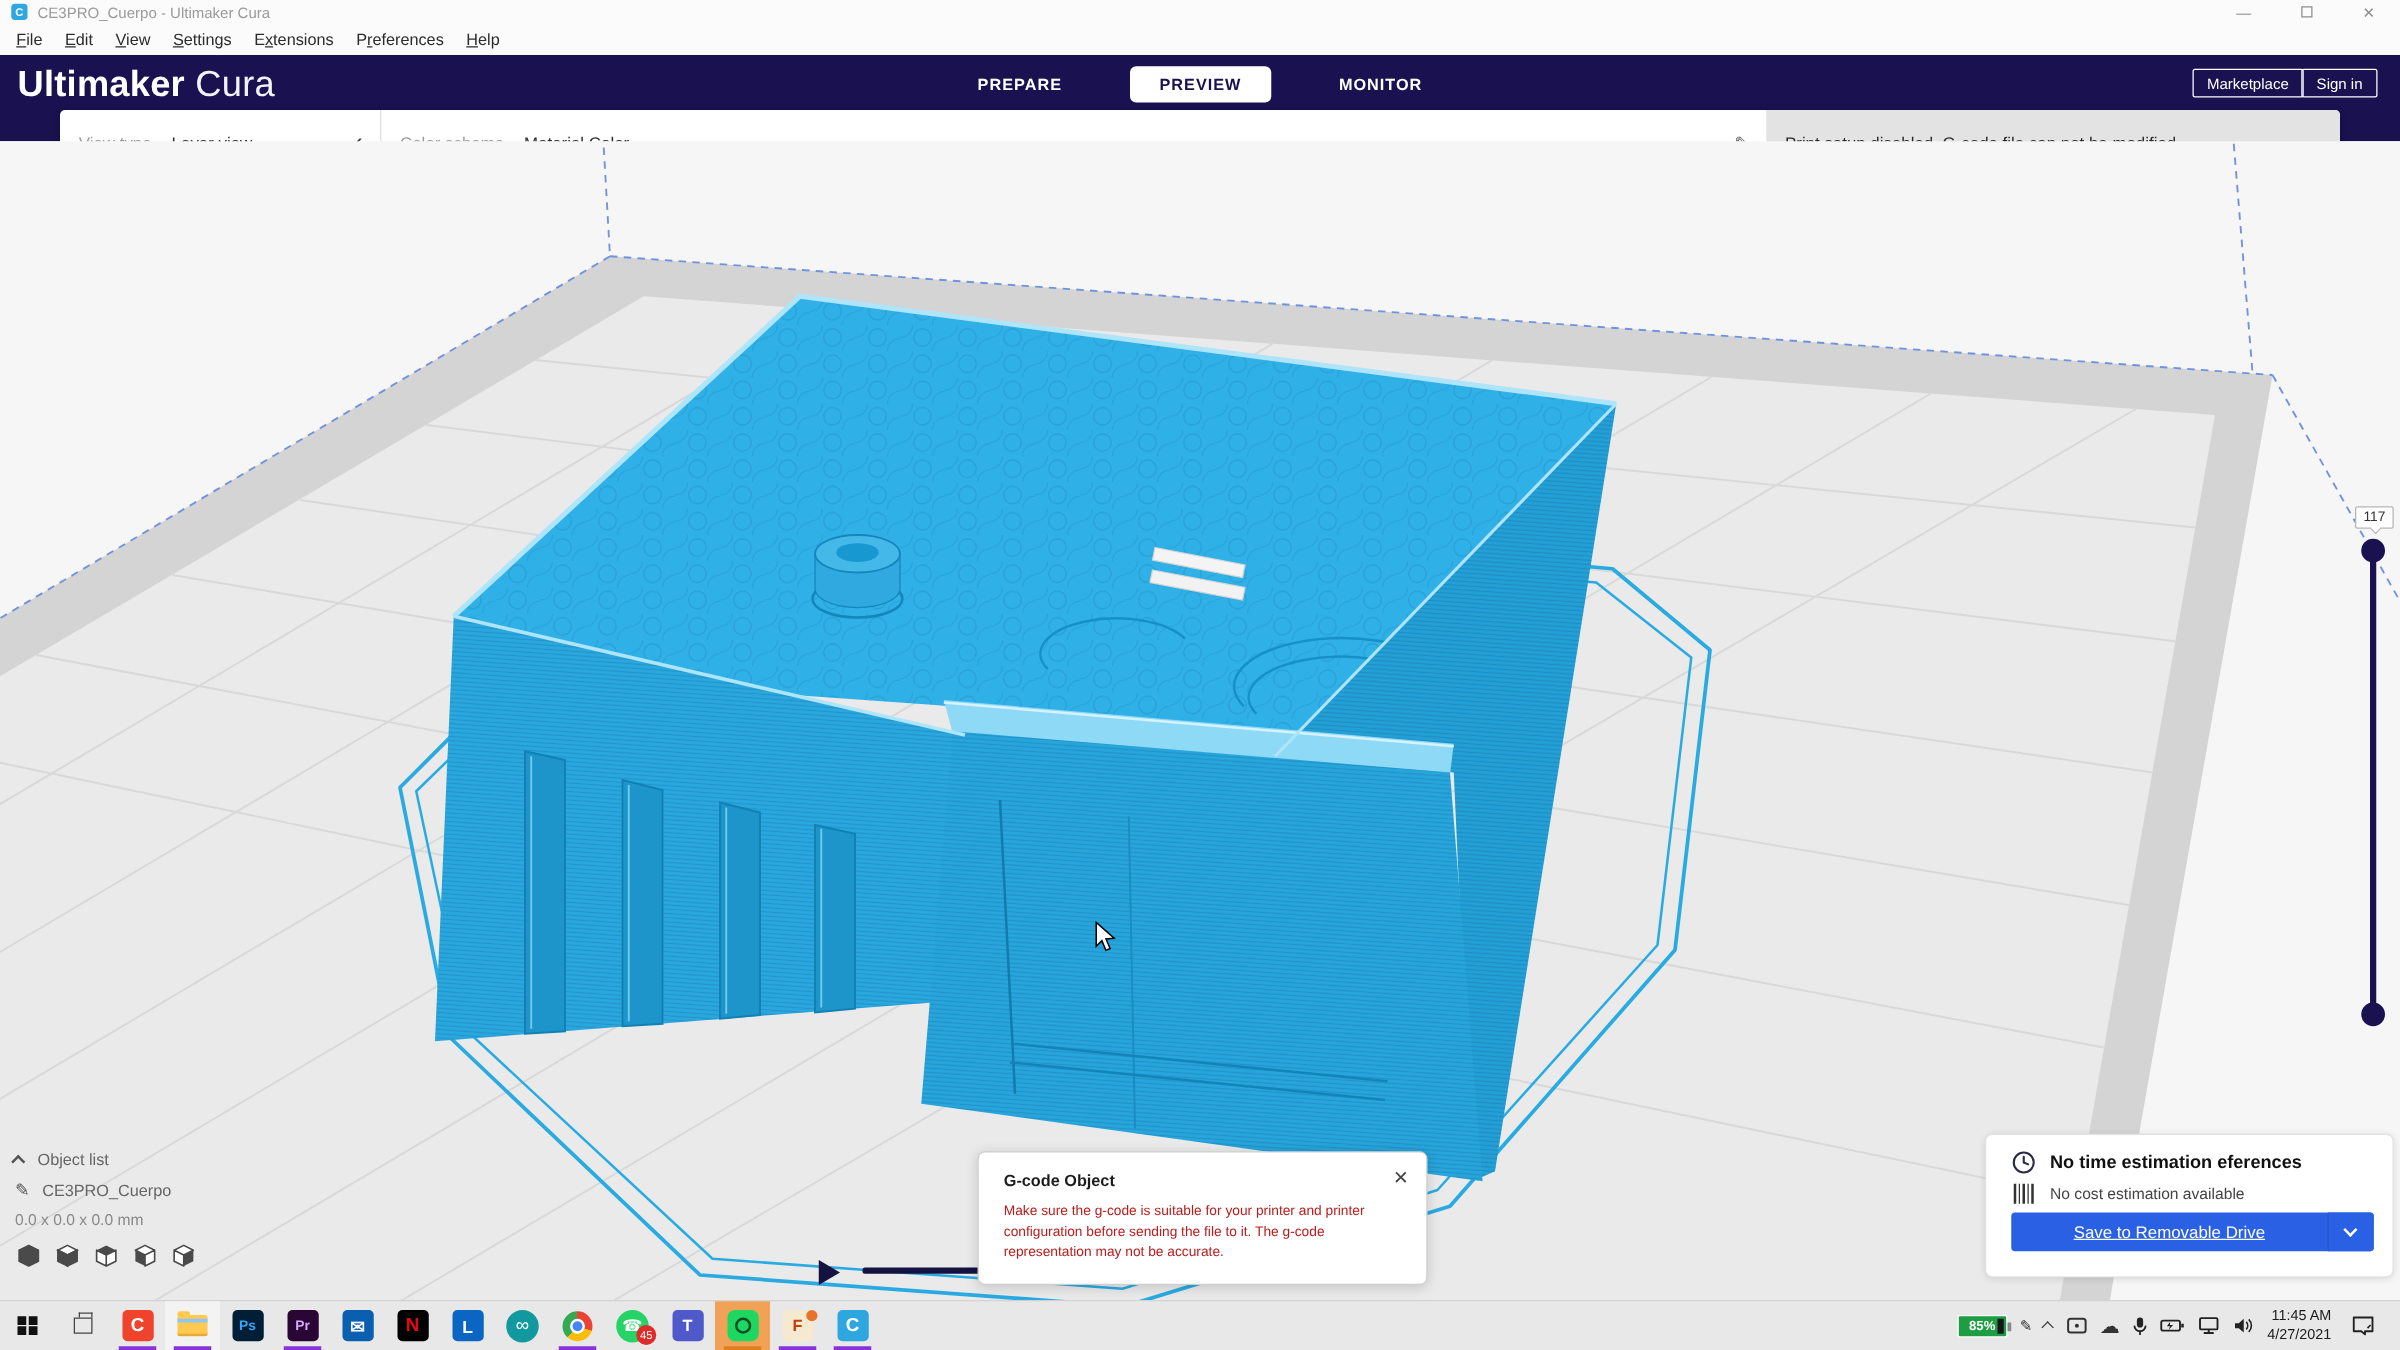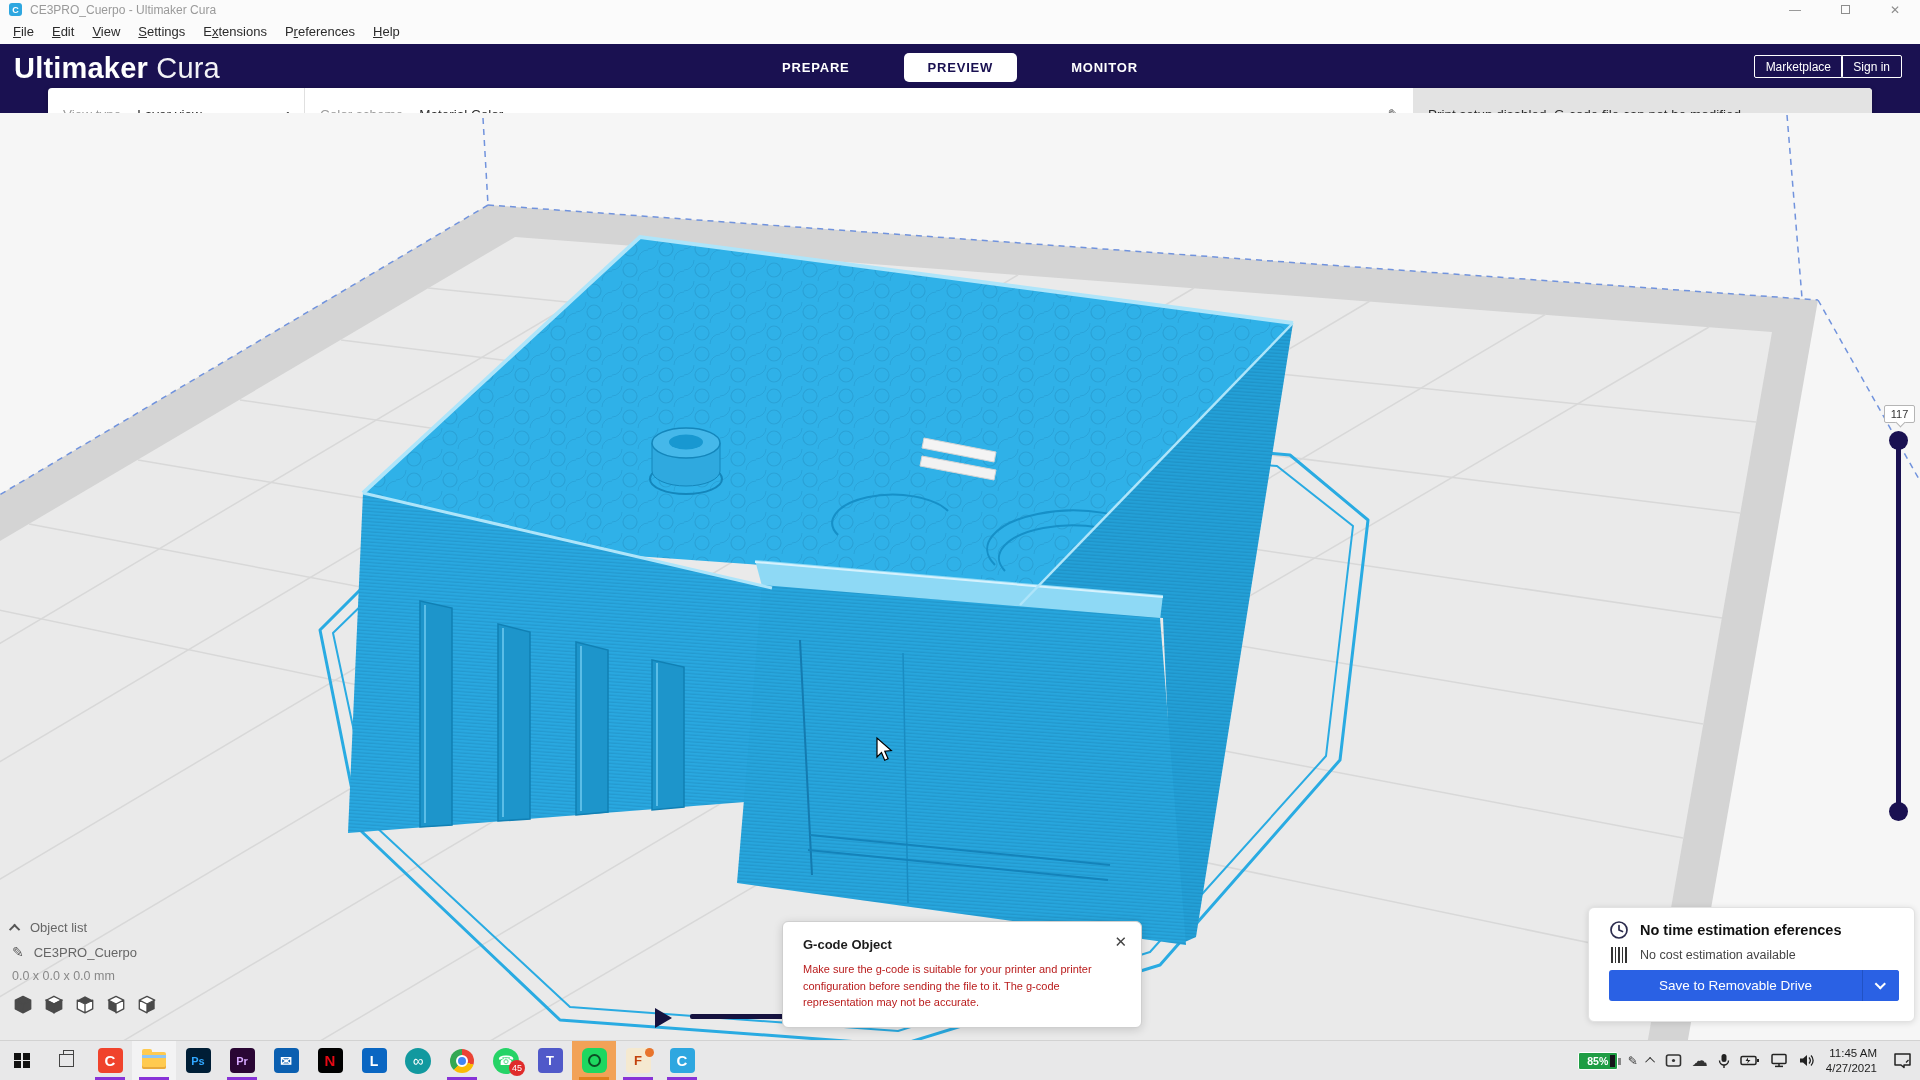--- a/index.html
+++ b/index.html
@@ -67,21 +67,21 @@
   .gcode-close { position:absolute; right:14px; top:11px; font-size:15px; color:#444; }
 
   
   .out-card { position:absolute; left:1588px; top:794px; width:327px; height:115px; background:#fff; border:1px solid #e2e2e2; border-radius:6px; box-shadow:0 1px 6px rgba(0,0,0,.12); padding:12px 15px 0 20px; }
   .est-row { display:flex; align-items:center; gap:11px; margin-bottom:7px; }
   .est-time { font-size:14.5px; font-weight:bold; color:#111; }
   .est-cost { font-size:12.5px; color:#444; }
   .barcode { display:flex; gap:2px; height:16px; align-items:stretch; width:20px; justify-content:center; }
   .barcode i { width:2px; background:#333; } .barcode i:nth-child(2){ width:1px; } .barcode i:nth-child(4){ width:1px; }
   .save-btn { margin-top:6px; width:290px; height:31px; background:#2a61e4; border-radius:3px; display:flex; align-items:center; position:relative; }
-  .save-label { flex:1; text-align:center; color:#fff; font-size:13.5px; }
+  .save-label { flex:1; text-align:center; color:#fff; font-size:13.5px;text-decoration:underline; }
   .save-drop { width:37px; height:31px; border-left:1px solid #2152c4; background:#2a61e4; border-radius:0 3px 3px 0; display:flex; align-items:center; justify-content:center; }
   .chev-down-w { width:8px; height:8px; border-left:2px solid #fff; border-bottom:2px solid #fff; transform:rotate(-45deg) translate(1px,-2px); }
 
   
   .cursor { position:absolute; left:877px; top:620px; }
 
   
   .taskbar { position:absolute; left:0; top:1040px; width:1920px; height:40px; background:#e8e8e9; border-top:1px solid #d2d2d2; display:flex; align-items:stretch; }
   .tb-icons { display:flex; align-items:stretch; }
   .tcell { width:44px; display:flex; align-items:center; justify-content:center; position:relative; }
@@ -98,21 +98,21 @@
   .folder-ico::before { content:""; position:absolute; left:0; top:-3px; width:10px; height:4px; background:#ffca4f; border-radius:2px 2px 0 0; }
   .folder-ico::after { content:""; position:absolute; left:0; top:3px; width:24px; height:3px; background:#8ec6f5; }
   .chrome-ico { width:24px; height:24px; border-radius:50%; background:conic-gradient(#ea4335 0 30%, #fbbc05 30% 62%, #34a853 62% 100%); position:relative; }
   .chrome-ico::after { content:""; position:absolute; left:6px; top:6px; width:12px; height:12px; border-radius:50%; background:#4285f4; border:2.5px solid #fff; box-sizing:border-box; }
   .round-ico { width:26px; height:26px; border-radius:50%; display:flex; align-items:center; justify-content:center; color:#fff; }
   .badge { position:absolute; right:3px; bottom:4px; min-width:16px; height:16px; border-radius:8px; background:#e02b2b; color:#fff; font-size:9px; display:flex; align-items:center; justify-content:center; padding:0 2px; }
   .spotify-ico { width:25px; height:25px; border-radius:6px; background:#1ed760; display:flex; align-items:center; justify-content:center; }
   .spotify-ico i { width:13px; height:13px; border-radius:50%; border:2.5px solid #0c4d24; }
   .fbadge { position:absolute; right:6px; top:7px; width:9px; height:9px; border-radius:5px; background:#e8742c; }
 
-  .tray { margin-left:auto; display:flex; align-items:center; gap:10px; padding-right:8px; }
+  .tray { margin-left:auto; display:flex; align-items:center; gap:10px; padding-right:20px; }
   .battery-pill { width:40px; height:18px; background:#1f9d44; border:1px solid #fff; border-radius:2px; color:#fff; font-size:10.5px; font-weight:bold; display:flex; align-items:center; justify-content:center; position:relative; }
   .battery-pill::before { content:""; position:absolute; right:2px; top:2px; width:5px; height:12px; background:#16161a; }
   .battery-pill::after { content:""; position:absolute; right:-4px; top:5px; width:3px; height:7px; background:#888; }
   .tray-glyph { font-size:14px; color:#333; }
   .chev-up-sm { width:7px; height:7px; border-left:1.8px solid #333; border-top:1.8px solid #333; transform:rotate(45deg) translateY(2px); }
   .clock-block { text-align:right; font-size:11.5px; color:#1c1c1c; line-height:1.3; }
   .tray svg { display:block; }
 </style>
 </head>
 <body>

